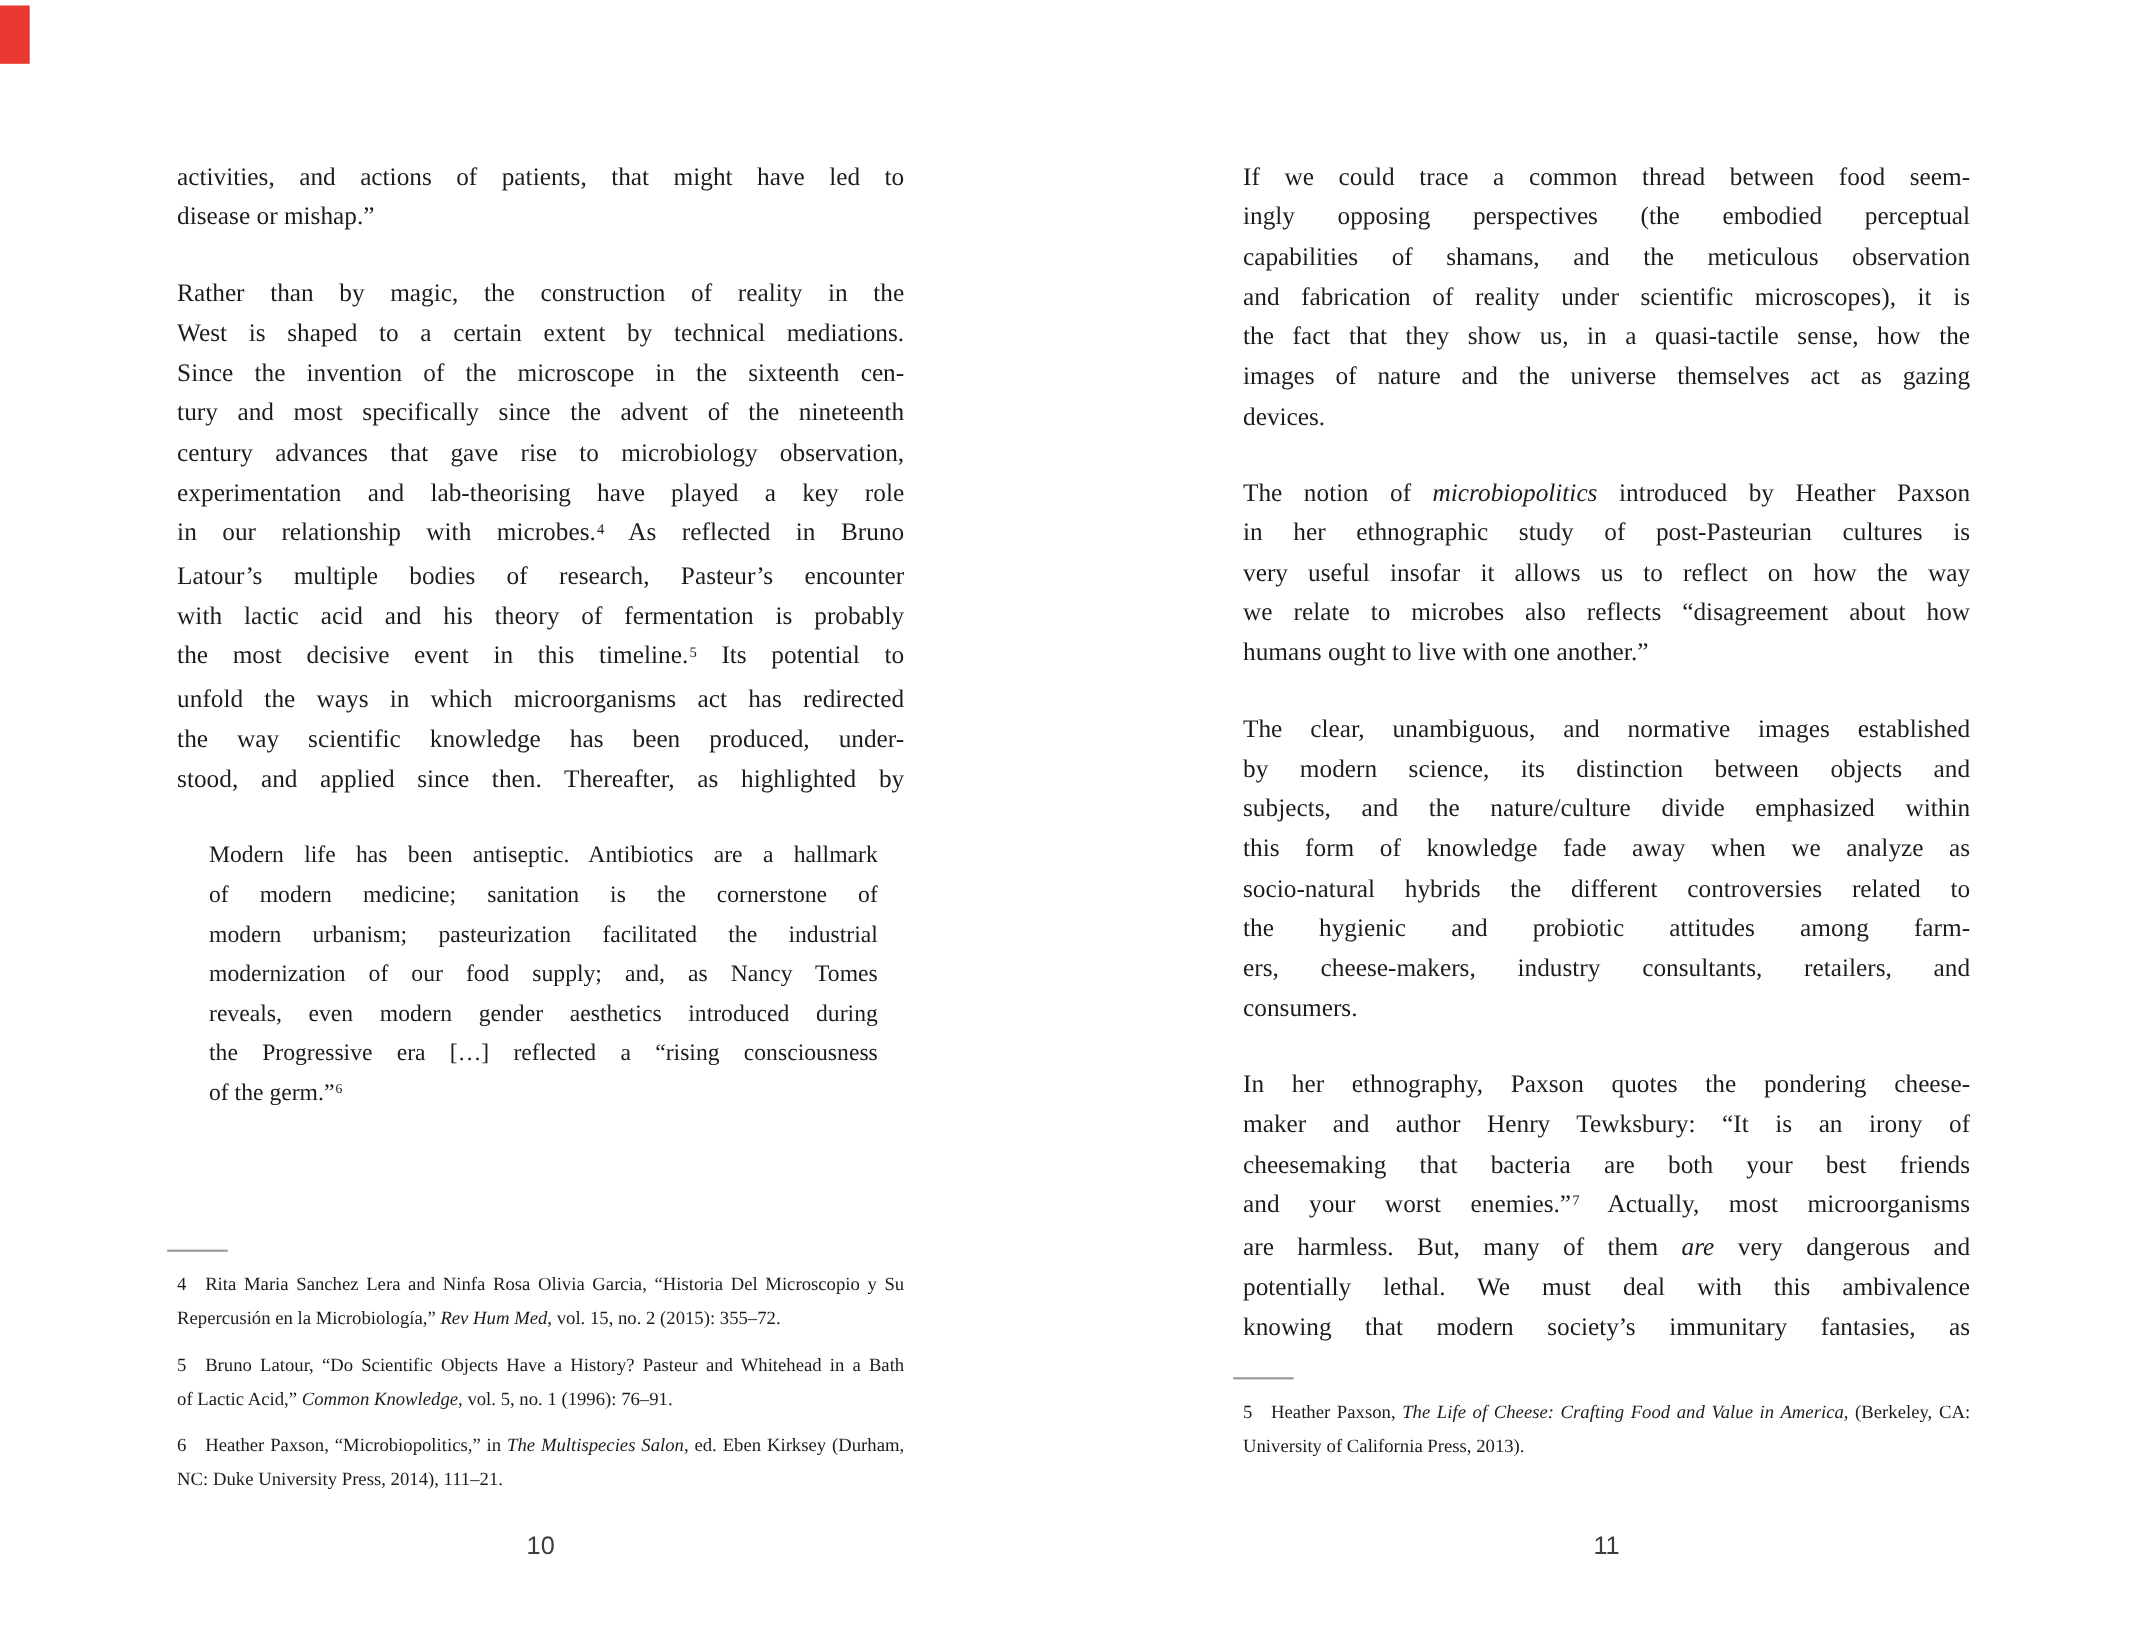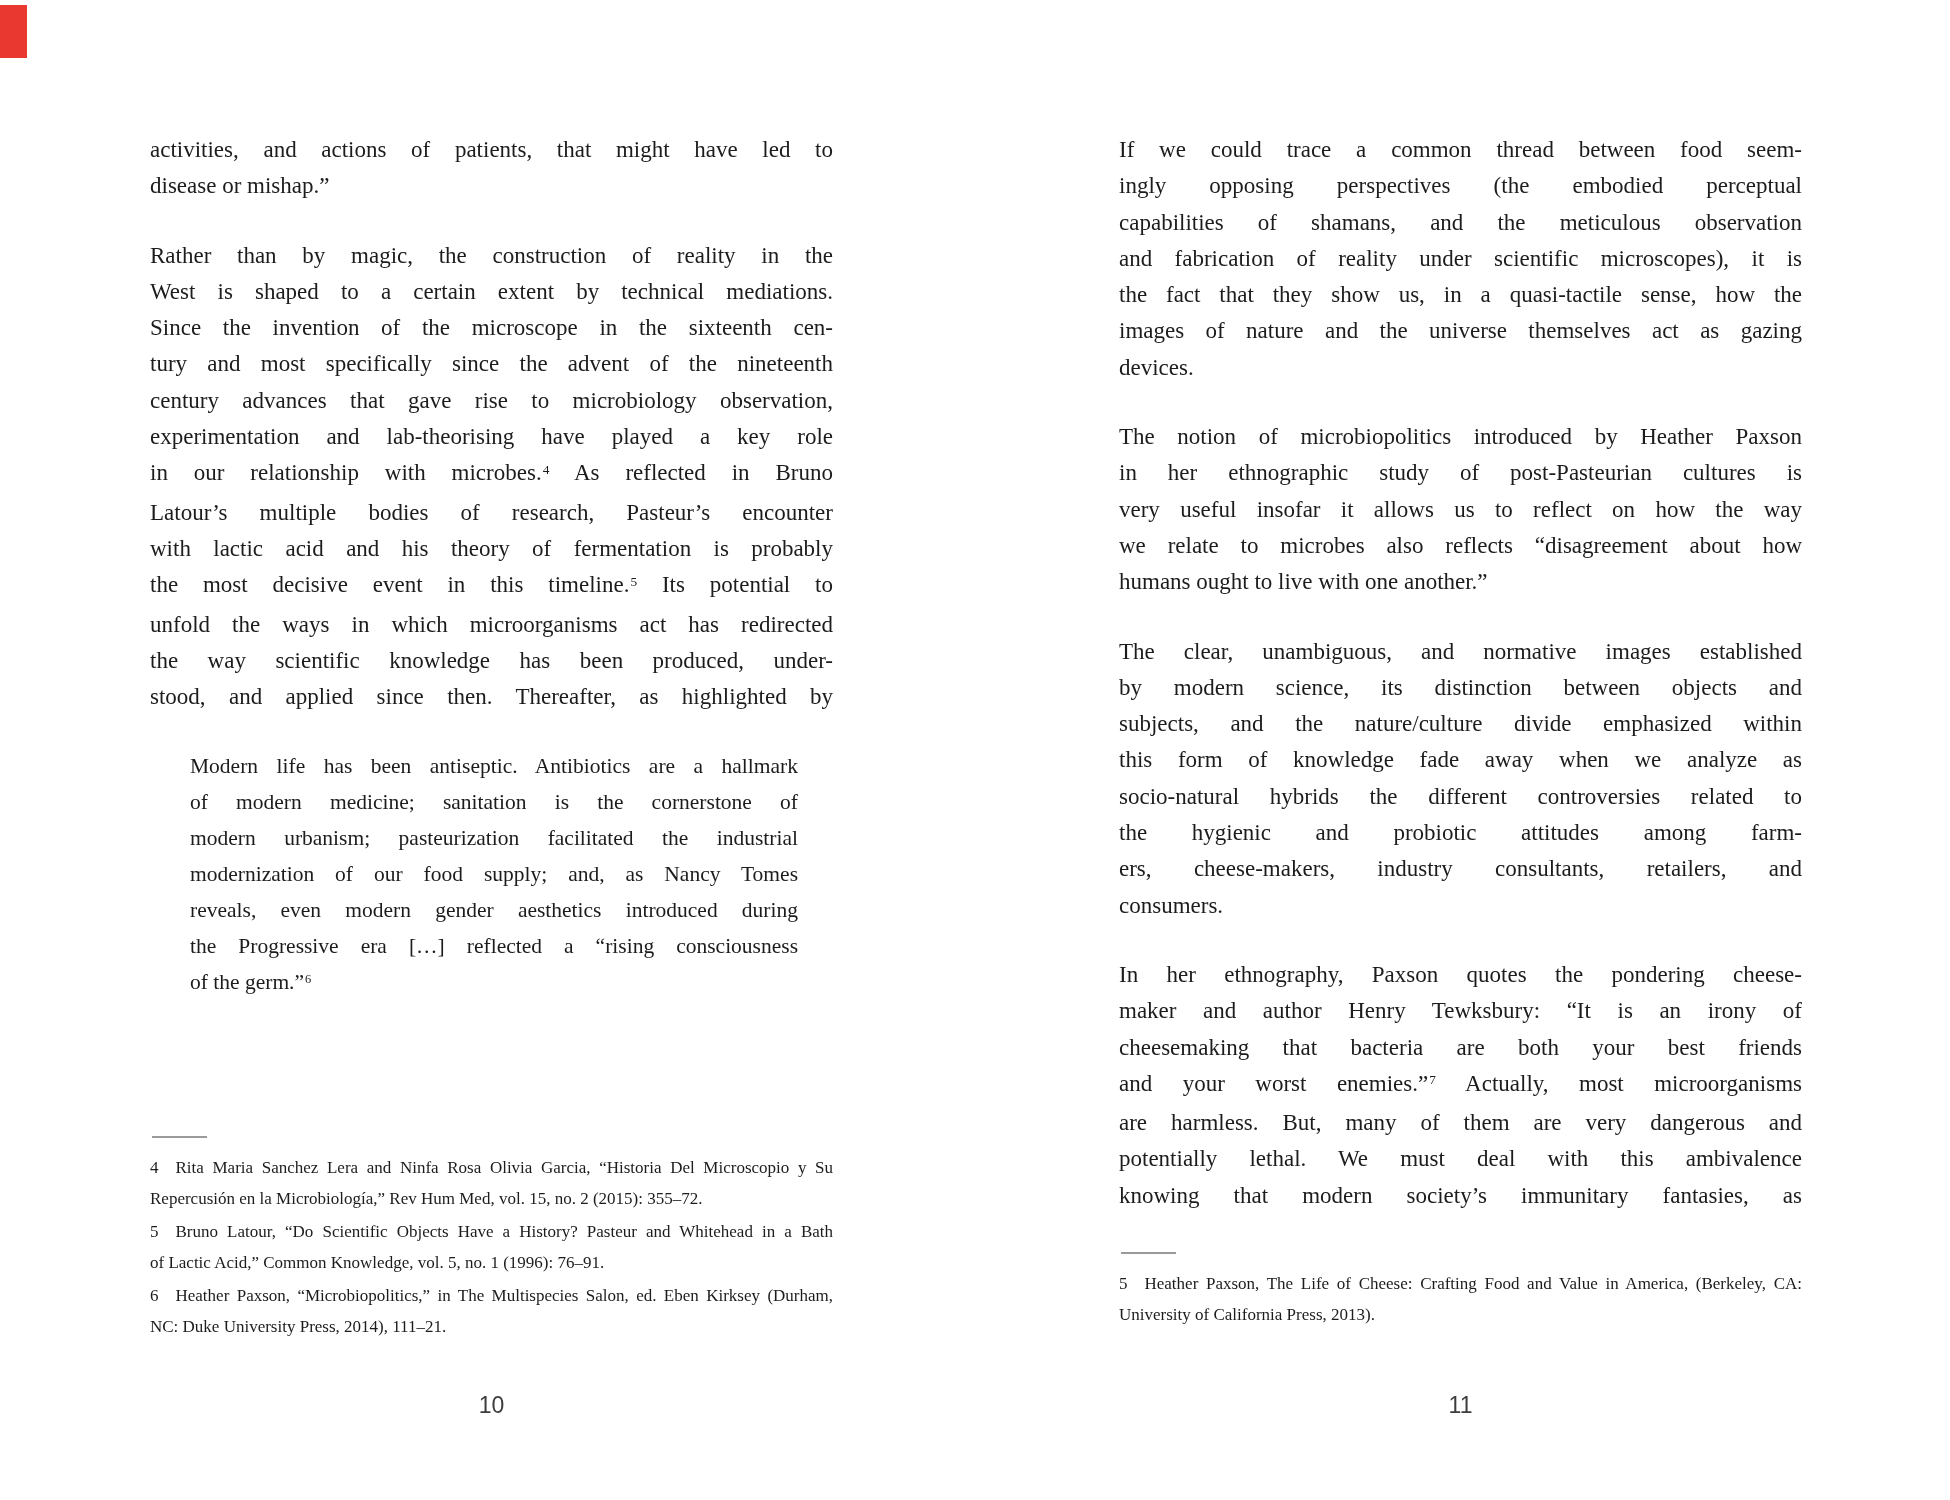--- a/index.html
+++ b/index.html
@@ -24,21 +24,21 @@
 
   .page-col {
     position: absolute;
     top: 132px;
     width: 683px;
     overflow: hidden;
   }
   #left-col  { left: 150px;  }
   #right-col { left: 1119px; }
 
-  .body, .quote, .footnote { margin: 0; }
+  .body, .quote, .footnote { margin: 11px; }
 
   .body {
     font-size: 23px;
     line-height: 36.3px;
     margin-bottom: 33px;
   }
 
   .quote {
     font-size: 21.5px;
     line-height: 36px;
@@ -48,21 +48,21 @@
 
   .line {
     text-align: justify;
     text-align-last: justify;
     overflow: hidden;
   }
   .line.last {
     text-align-last: left;
   }
 
-  .i   { }
+  .i   { font-style: italic; }
   .sup {
     font-size: 0.58em;
     position: relative;
     top: -0.5em;
     padding-left: 1px;
   }
 
   .footnotes-block {
     position: absolute;
     width: 683px;

